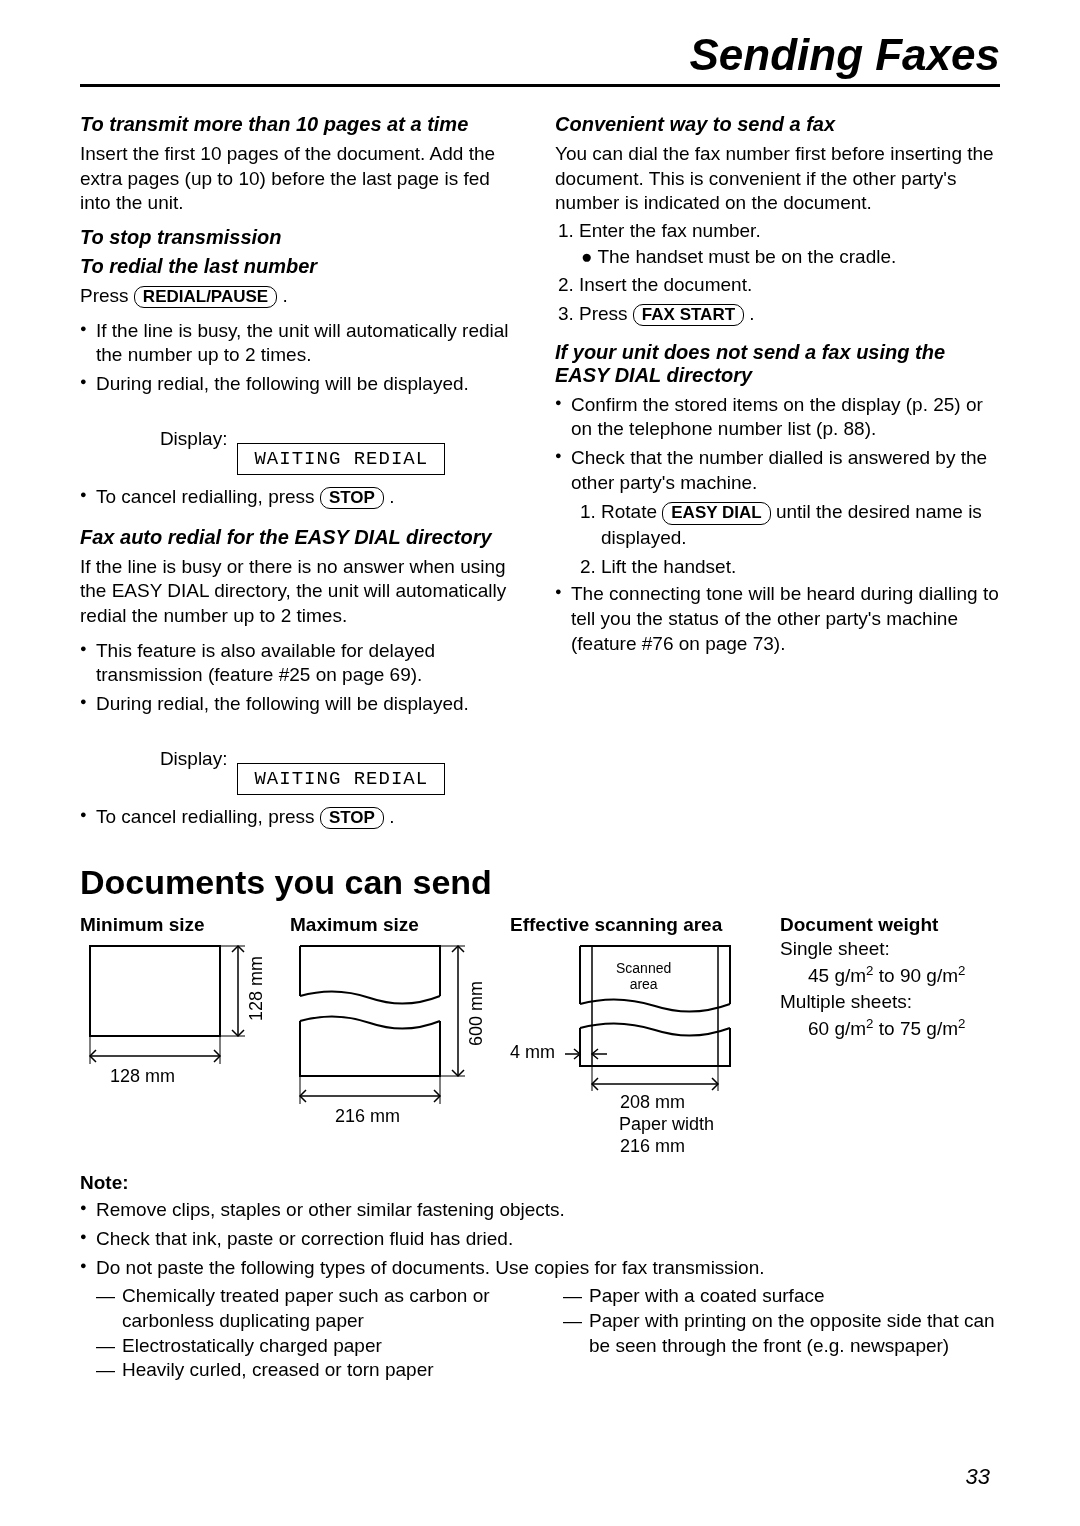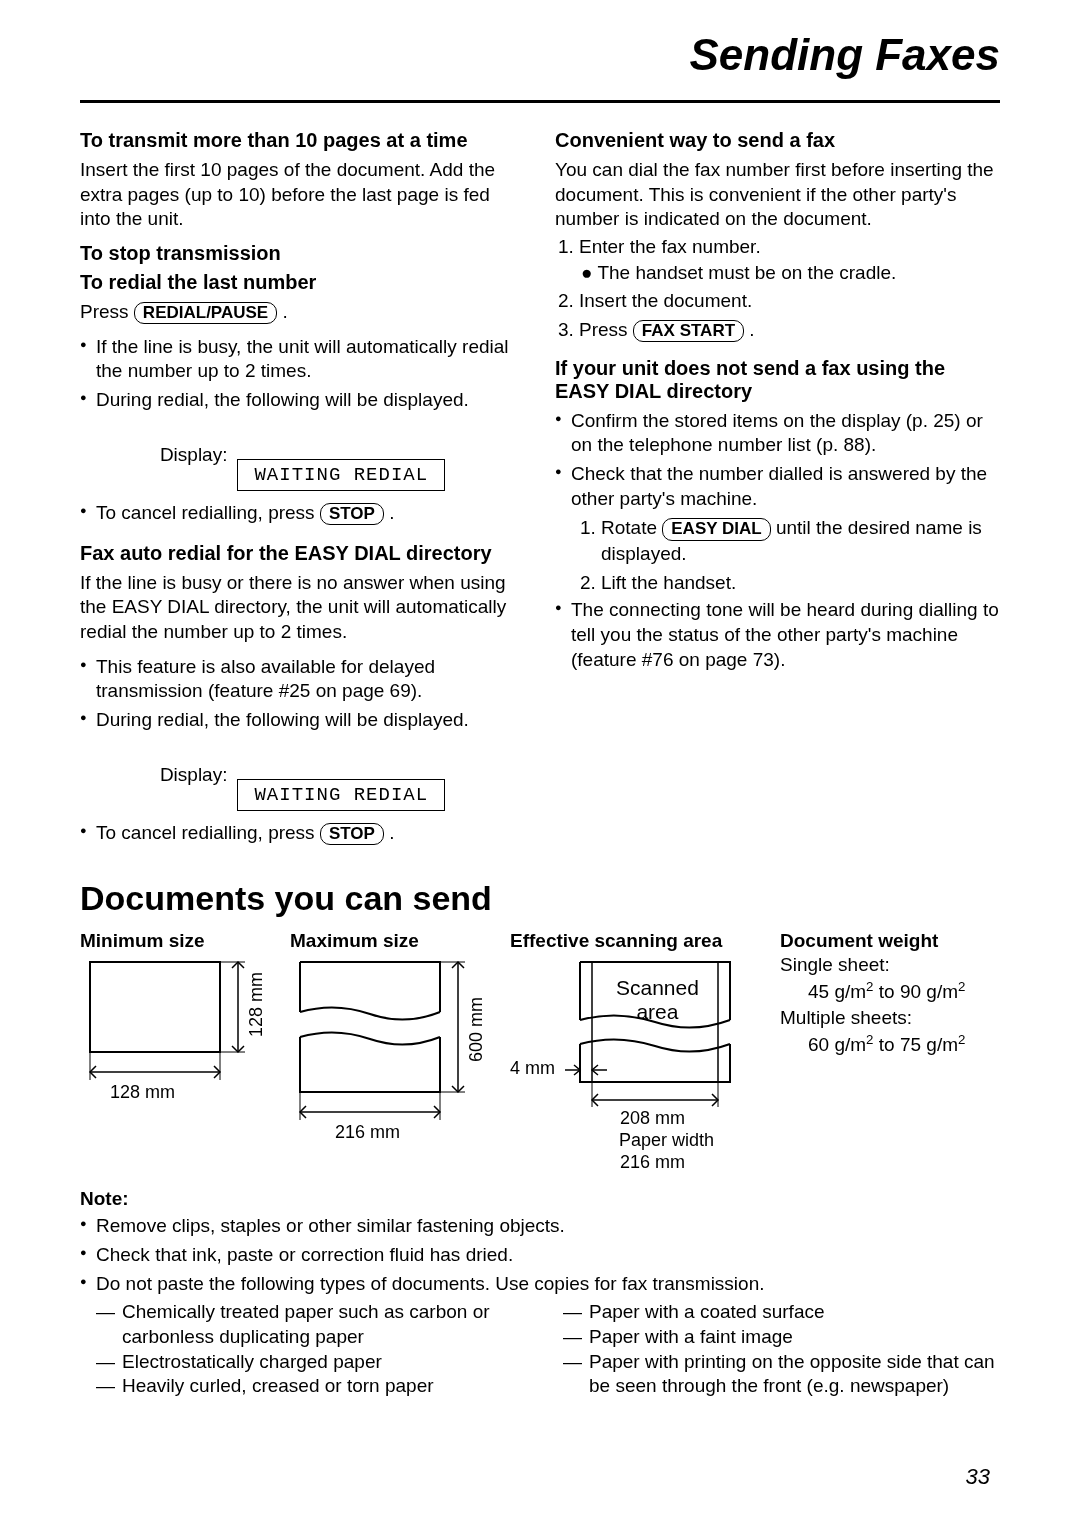--- a/index.html
+++ b/index.html
@@ -11,33 +11,34 @@
     height: 1526px;
     padding: 30px 80px 30px 80px;
     position: relative;
   }
   .page-title {
     font-size: 44px;
     font-weight: bold;
     font-style: italic;
     text-align: right;
     border-bottom: 3px solid #000;
-    padding-bottom: 20px;
+    padding-bottom: 4px;
     margin-bottom: 20px;
   }
   .cols {
     display: flex;
     gap: 30px;
   }
   .col { flex: 1; }
   .h3 {
     font-size: 20px;
     font-weight: bold;
     margin-top: 6px;
     margin-bottom: 6px;
+    font-style: italic;
   }
   .p {
     font-size: 19px;
     line-height: 1.3;
     margin-bottom: 10px;
   }
   .btn-key {
     display: inline-block;
     border: 1.5px solid #000;
     border-radius: 10px;
@@ -291,21 +292,21 @@
         <polyline points="64,113 70,118 64,123" fill="none" stroke="#000" stroke-width="1.5"></polyline>
         <line x1="82" y1="118" x2="97" y2="118" stroke="#000" stroke-width="1.5"></line>
         <polyline points="88,113 82,118 88,123" fill="none" stroke="#000" stroke-width="1.5"></polyline>
 
         <line x1="82" y1="148" x2="208" y2="148" stroke="#000" stroke-width="1.5"></line>
         <polyline points="88,142 82,148 88,154" fill="none" stroke="#000" stroke-width="1.5"></polyline>
         <polyline points="202,142 208,148 202,154" fill="none" stroke="#000" stroke-width="1.5"></polyline>
         <line x1="82" y1="130" x2="82" y2="155" stroke="#000" stroke-width="1"></line>
         <line x1="208" y1="130" x2="208" y2="155" stroke="#000" stroke-width="1"></line>
       </svg>
-      <div style="position:absolute; top:24px; left:106px; font-size:21px; text-align:center; white-space:pre-line;">Scanned
+      <div style="position:absolute; top:24px; left:106px; font-size:14px; text-align:center; white-space:pre-line;">Scanned
 area</div>
       <div style="position:absolute; top:106px; left:0px; font-size:18px">4 mm</div>
       <div style="position:absolute; top:156px; left:110px; font-size:18px">208 mm</div>
       <div style="position:absolute; top:178px; left:109px; font-size:18px">Paper width</div>
       <div style="position:absolute; top:200px; left:110px; font-size:18px">216 mm</div>
     </div>
   </div>
 
   <div class="doc-cell">
     <div class="doc-head">Document weight</div>
@@ -325,18 +326,17 @@
   <li>Do not paste the following types of documents. Use copies for fax transmission.</li>
 </ul>
 <div class="two-col-dash">
   <ul class="dash">
     <li>Chemically treated paper such as carbon or carbonless duplicating paper</li>
     <li>Electrostatically charged paper</li>
     <li>Heavily curled, creased or torn paper</li>
   </ul>
   <ul class="dash">
     <li>Paper with a coated surface</li>
-    <li>Paper with a faint image</li>
     <li>Paper with printing on the opposite side that can be seen through the front (e.g. newspaper)</li>
   </ul>
 </div>
 
 <div class="page-number">33</div>
 
 </body></html>

